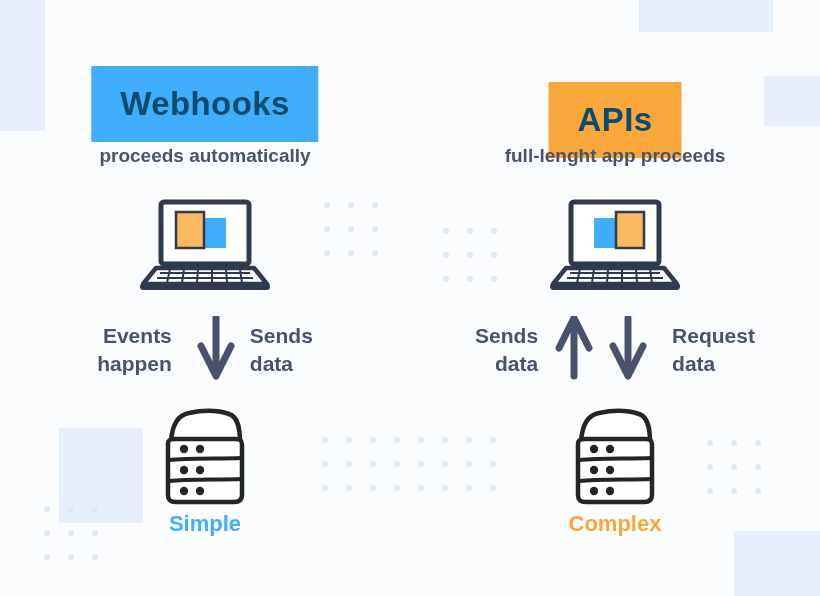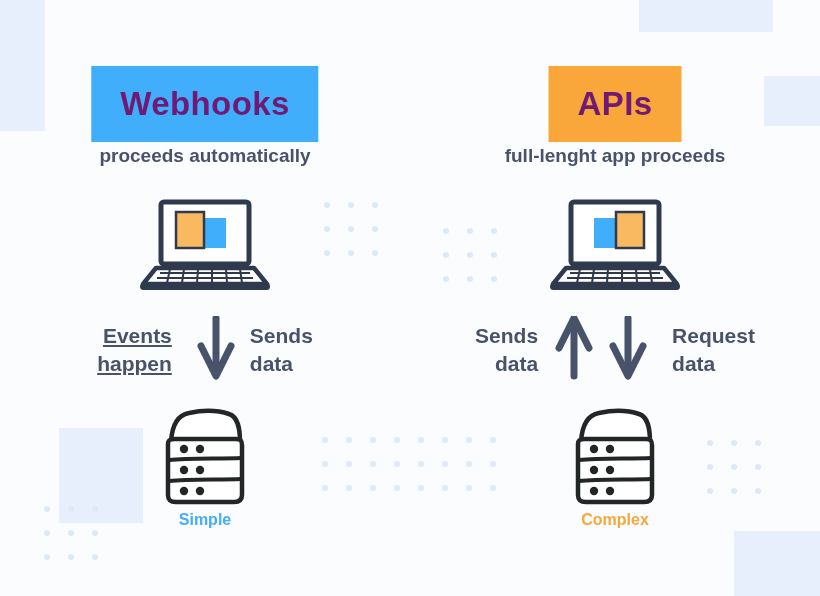--- a/index.html
+++ b/index.html
@@ -53,30 +53,30 @@
     height: 596px;
   }
   #col-webhooks { left: 0; }
   #col-apis     { left: 410px; }
 
   .badge {
     position: absolute;
     top: 66px;
     left: 50%;
     transform: translateX(-50%);
-    color: #701a75;
+    color: #0c4a6e;
     font-size: 33px;
     font-weight: bold;
     letter-spacing: 0.4px;
     line-height: 1;
     padding: 21px 29px 22px;
     white-space: nowrap;
   }
   #badge-webhooks { background: #41aefb; }
-  #badge-apis     { background: #f9a63a; }
+  #badge-apis     { background: #f9a63a; margin-top: 16px; }
 
   .subtitle {
     position: absolute;
     top: 145px;
     left: 50%;
     transform: translateX(-50%);
     color: #48536b;
     font-size: 19px;
     font-weight: bold;
     white-space: nowrap;
@@ -105,40 +105,40 @@
     color: #48536b;
     font-size: 21px;
     font-weight: bold;
     line-height: 1.35;
     white-space: pre-line;
   }
   .arrow-label.right-align { text-align: right; }
   .arrow-label.left-align  { text-align: left; }
   .arrow-ico { flex: 0 0 auto; }
 
-  #row-webhooks .arrow-label.right-align { margin-right: 24px; text-decoration: underline; }
+  #row-webhooks .arrow-label.right-align { margin-right: 24px; }
   #row-webhooks .arrow-label.left-align  { margin-left: 14px; }
   #row-apis .arrow-label.right-align     { margin-right: 16px; }
   #row-apis .arrow-label.left-align      { margin-left: 24px; }
   #row-apis .arrow-gap                   { width: 14px; }
 
   
   .server {
     position: absolute;
     top: 408px;
     left: 50%;
     transform: translateX(-50%);
   }
 
   .caption {
     position: absolute;
     top: 511px;
     left: 50%;
     transform: translateX(-50%);
-    font-size: 16px;
+    font-size: 22px;
     font-weight: bold;
     white-space: nowrap;
   }
   #caption-simple  { color: #41aefb; }
   #caption-complex { color: #f9a63a; }
 </style>
 </head>
 <body>
 
 <div class="deco" id="deco-top-left"></div>

